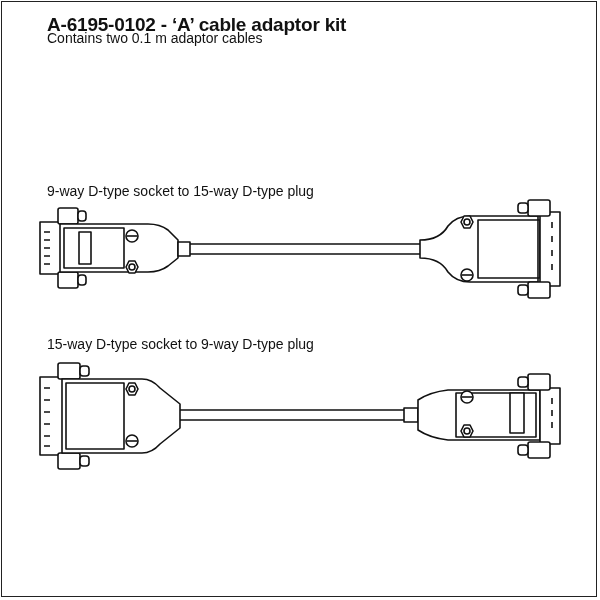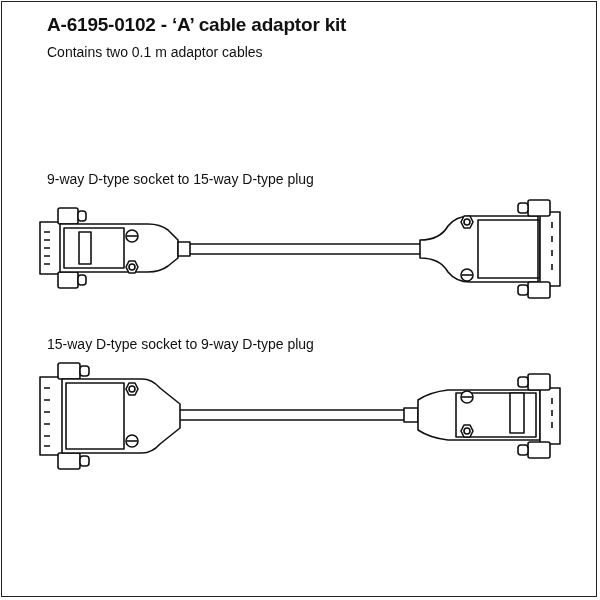--- a/index.html
+++ b/index.html
@@ -1,31 +1,31 @@
 <!DOCTYPE html>
 <html><head>
 <meta charset="utf-8">
 <style>
   html, body { margin:0; padding:0; background:#fff; }
   body { width:600px; height:600px; position:relative; overflow:hidden; font-family:"Liberation Sans", sans-serif; color:#111; }
   .frame { position:absolute; left:1px; top:1px; width:596px; height:596px; border:1px solid #222; box-sizing:border-box; }
   .title { position:absolute; left:47px; top:14px; font-size:19px; font-weight:bold; letter-spacing:-0.2px; }
-  .subtitle { position:absolute; left:47px; top:44px; font-size:14px; }
+  .subtitle { position:absolute; left:47px; top:30px; font-size:14px; }
   .label { position:absolute; left:47px; font-size:14px; }
   svg.cable { position:absolute; left:0; }
 </style>
 </head>
 <body>
 
 <div class="frame"></div>
 
 <div class="title">A-6195-0102 - ‘A’ cable adaptor kit</div>
 <div class="subtitle">Contains two 0.1 m adaptor cables</div>
 
-<div class="label" style="top:171px;">9-way D-type socket to 15-way D-type plug</div>
+<div class="label" style="top:183px;">9-way D-type socket to 15-way D-type plug</div>
 <svg class="cable" style="top:195px;" width="600" height="120" viewBox="0 195 600 120" fill="none" stroke="#111" stroke-width="1.6" stroke-linejoin="round">
 
   <g>
 
     <rect x="40" y="222" width="22" height="52" fill="#fff"></rect>
     <path d="M44 232 h6 M44 240 h6 M44 248 h6 M44 256 h6 M44 264 h6"></path>
 
     <rect x="58" y="208" width="20" height="16" rx="2" fill="#fff"></rect>
     <rect x="78" y="211" width="8" height="10" rx="3" fill="#fff"></rect>
     <rect x="58" y="272" width="20" height="16" rx="2" fill="#fff"></rect>

